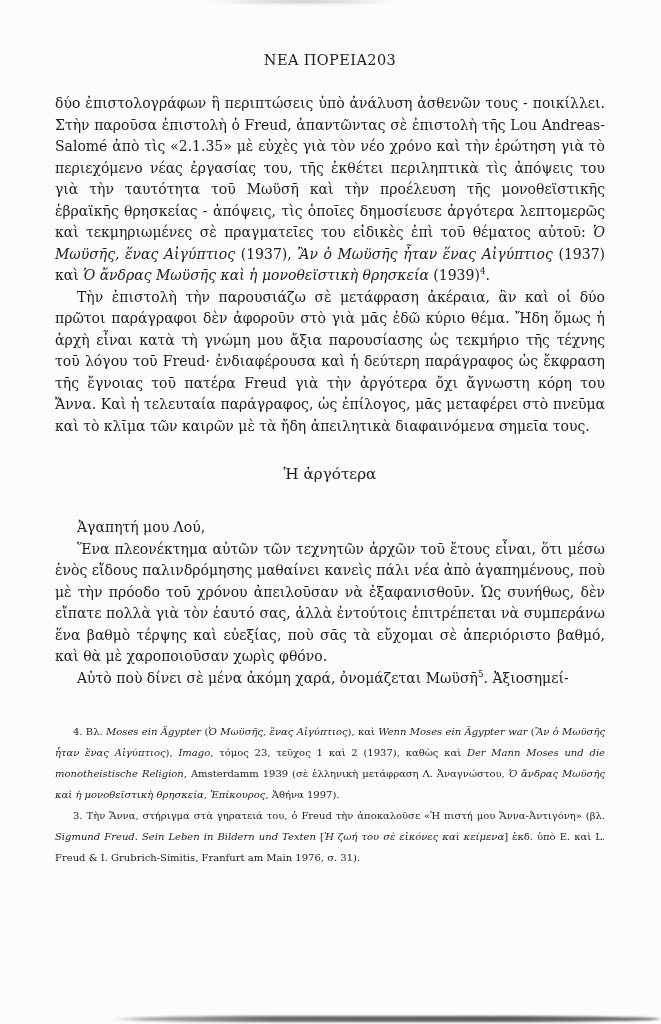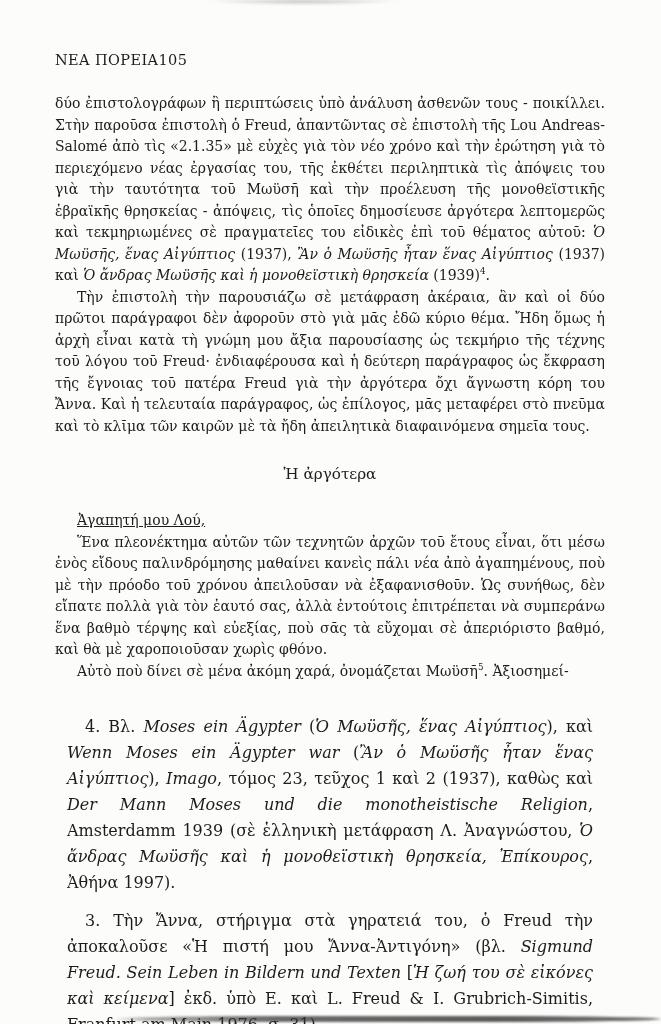--- a/index.html
+++ b/index.html
@@ -23,61 +23,61 @@
     position: absolute; bottom: 2px; left: 110px; right: 0; height: 6px;
     background: linear-gradient(to right,
       rgba(70,70,70,0) 0%, rgba(70,70,70,0.45) 7%,
       rgba(50,50,50,0.72) 30%, rgba(45,45,45,0.78) 70%,
       rgba(55,55,55,0.7) 100%);
     border-radius: 60% / 100%;
     filter: blur(1.1px);
   }
   .pagehead {
     position: absolute; top: 52px; left: 55px; right: 56px;
-    display: flex; justify-content: flex-start; align-items: baseline;
+    display: flex; justify-content: center; align-items: baseline;
     font-size: 14.5px; letter-spacing: 0.4px;
   }
   .content { position: absolute; top: 93px; left: 55px; right: 56px; }
   .para {
     margin: 0;
     font-size: 14px;
     line-height: 21.5px;
     text-align: justify;
     text-justify: inter-word;
   }
   .indent { text-indent: 22px; }
   .it { font-style: italic; }
   sup { font-size: 0.62em; line-height: 0; vertical-align: super; }
   .letter-heading {
     font-size: 15.2px; font-weight: normal; text-align: center;
     margin: 28px 0 0 0;
   }
   .letter-meta {
     text-align: right; font-size: 15.2px; line-height: 21.5px; margin-top: 10px;
   }
-  .salutation { margin-top: 27px; text-decoration: underline; }
+  .salutation { margin-top: 34px; }
   .fnotes { margin-top: 32px; }
   .fn {
-    margin: 12px;
-    font-size: 16px;
-    line-height: 26px;
+    margin: 0;
+    font-size: 10px;
+    line-height: 21px;
     text-align: justify;
     text-indent: 18px;
   }
 </style>
 </head>
 <body>
 
 <div class="page">
 
   <div class="smudge-top"></div>
 
   <header class="pagehead">
     <span>ΝΕΑ ΠΟΡΕΙΑ</span>
-    <span>105</span>
+    <span>203</span>
   </header>
 
   <main class="content">
 
     <p class="para"><span>δύο ἐπιστολογράφων ἢ περιπτώσεις ὑπὸ ἀνάλυση ἀσθενῶν τους - ποικίλλει. Στὴν παροῦσα ἐπιστολὴ ὁ Freud, ἀπαντῶντας σὲ ἐπιστολὴ τῆς Lou Andreas-Salomé ἀπὸ τὶς «2.1.35» μὲ εὐχὲς γιὰ τὸν νέο χρόνο καὶ τὴν ἐρώτηση γιὰ τὸ περιεχόμενο νέας ἐργασίας του, τῆς ἐκθέτει περιληπτικὰ τὶς ἀπόψεις του γιὰ τὴν ταυτότητα τοῦ Μωϋσῆ καὶ τὴν προέλευση τῆς μονοθεϊστικῆς ἑβραϊκῆς θρησκείας - ἀπόψεις, τὶς ὁποῖες δημοσίευσε ἀργότερα λεπτομερῶς καὶ τεκμηριωμένες σὲ πραγματεῖες του εἰδικὲς ἐπὶ τοῦ θέματος αὐτοῦ: </span><span class="it">Ὁ Μωϋσῆς, ἕνας Αἰγύπτιος</span><span> (1937), </span><span class="it">Ἂν ὁ Μωϋσῆς ἦταν ἕνας Αἰγύπτιος</span><span> (1937) καὶ </span><span class="it">Ὁ ἄνδρας Μωϋσῆς καὶ ἡ μονοθεϊστικὴ θρησκεία</span><span> (1939)</span><sup>4</sup><span>.</span></p>
     <p class="para indent"><span>Τὴν ἐπιστολὴ τὴν παρουσιάζω σὲ μετάφραση ἀκέραια, ἂν καὶ οἱ δύο πρῶτοι παράγραφοι δὲν ἀφοροῦν στὸ γιὰ μᾶς ἐδῶ κύριο θέμα. Ἤδη ὅμως ἡ ἀρχὴ εἶναι κατὰ τὴ γνώμη μου ἄξια παρουσίασης ὡς τεκμήριο τῆς τέχνης τοῦ λόγου τοῦ Freud· ἐνδιαφέρουσα καὶ ἡ δεύτερη παράγραφος ὡς ἔκφραση τῆς ἔγνοιας τοῦ πατέρα Freud γιὰ τὴν ἀργότερα ὄχι ἄγνωστη κόρη του Ἄννα. Καὶ ἡ τελευταία παράγραφος, ὡς ἐπίλογος, μᾶς μεταφέρει στὸ πνεῦμα καὶ τὸ κλῖμα τῶν καιρῶν μὲ τὰ ἤδη ἀπειλητικὰ διαφαινόμενα σημεῖα τους.</span></p>
 
     <h2 class="letter-heading">Ἡ ἀργότερα</h2>
 
 

